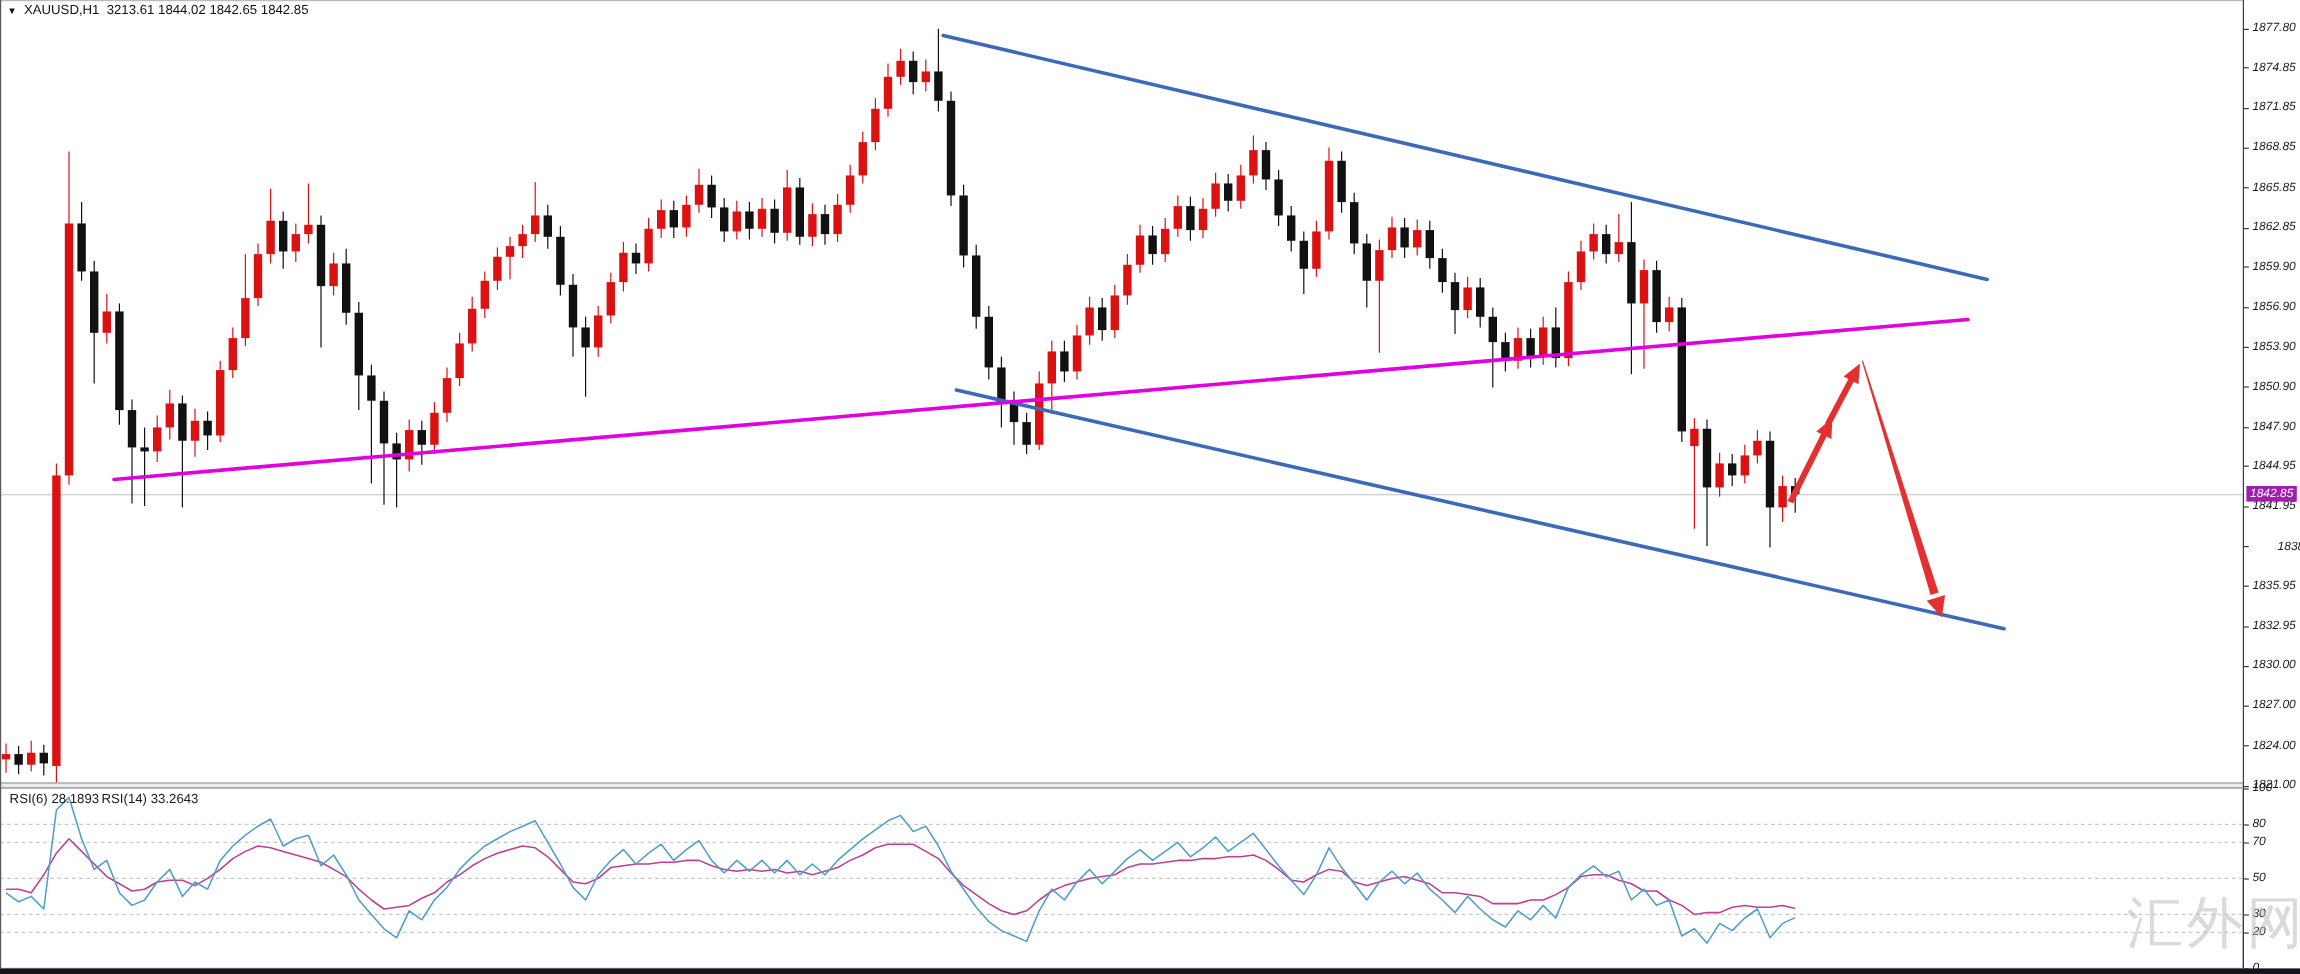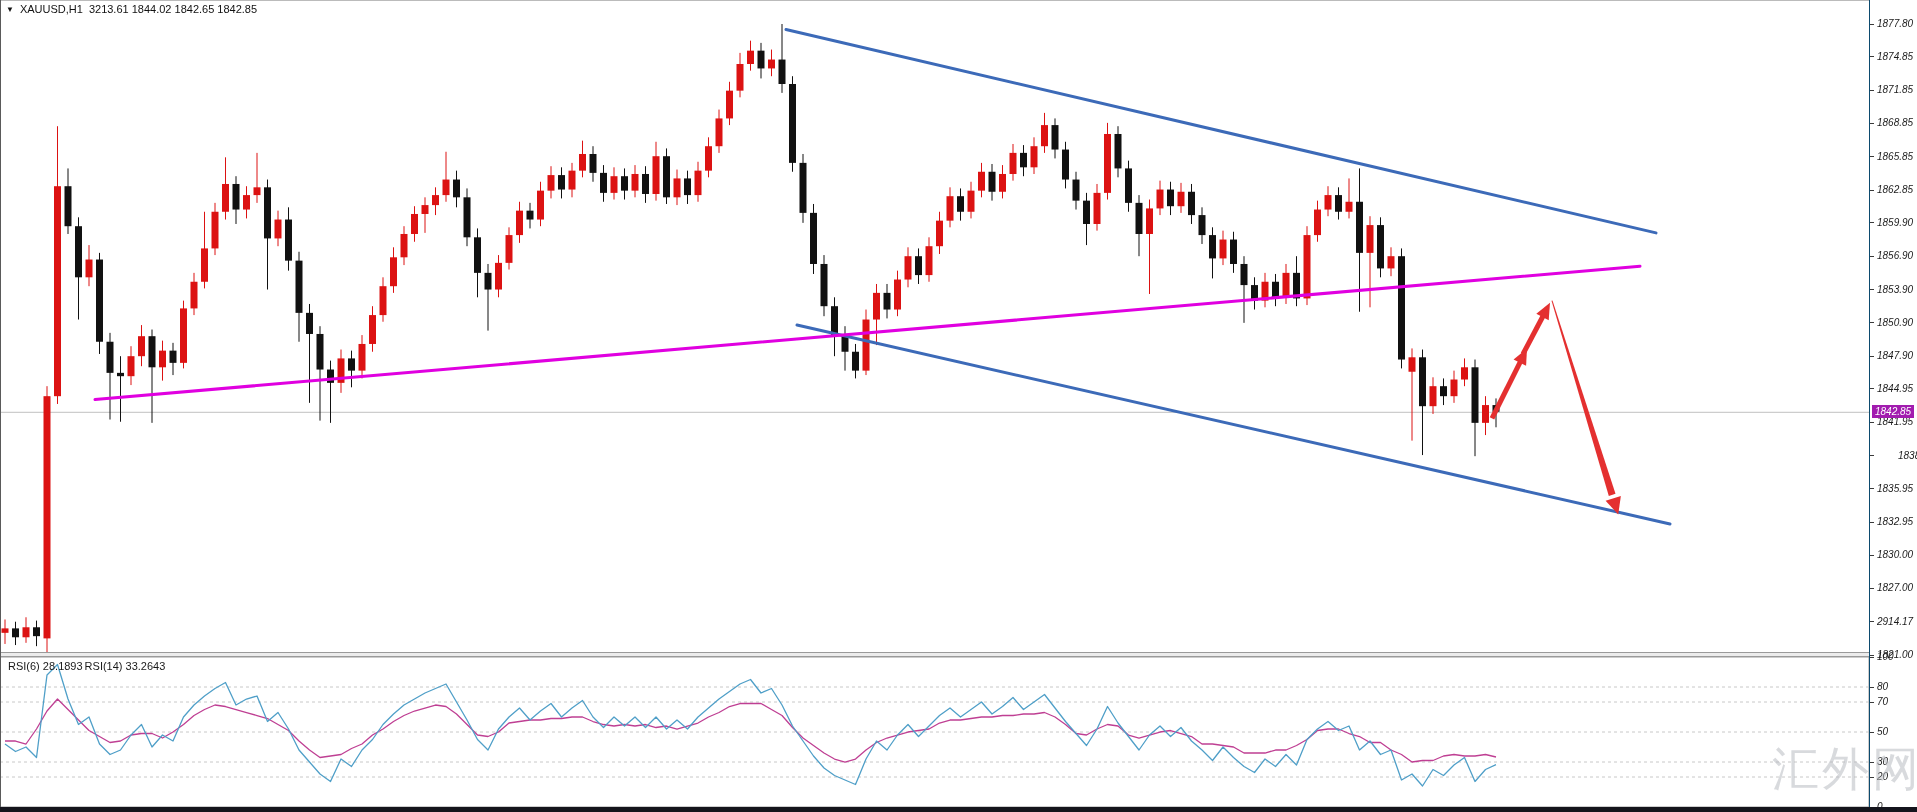--- a/index.html
+++ b/index.html
@@ -413,21 +413,21 @@
       <div class="axis-label" style="top: 449.623px; margin-left: 21px;">1838.95</div>
       <div class="axis-tick" style="top: 488.453px;"></div>
       <div class="axis-label" style="top: 482.953px;">1835.95</div>
       <div class="axis-tick" style="top: 521.783px;"></div>
       <div class="axis-label" style="top: 516.283px;">1832.95</div>
       <div class="axis-tick" style="top: 554.558px;"></div>
       <div class="axis-label" style="top: 549.058px;">1830.00</div>
       <div class="axis-tick" style="top: 587.888px;"></div>
       <div class="axis-label" style="top: 582.388px;">1827.00</div>
       <div class="axis-tick" style="top: 621.218px;"></div>
-      <div class="axis-label" style="top: 615.718px;">2914.17</div>
+      <div class="axis-label" style="top: 615.718px;">1824.00</div>
       <div class="axis-tick" style="top: 654.548px;"></div>
       <div class="axis-label" style="top: 649.048px;">1821.00</div>
       <div class="axis-tick" style="top: 656.5px;"></div>
       <div class="axis-label" style="top: 651px;">100</div>
       <div class="axis-tick" style="top: 686.5px;"></div>
       <div class="axis-label" style="top: 681px;">80</div>
       <div class="axis-tick" style="top: 701.5px;"></div>
       <div class="axis-label" style="top: 696px;">70</div>
       <div class="axis-tick" style="top: 731.5px;"></div>
       <div class="axis-label" style="top: 726px;">50</div>

